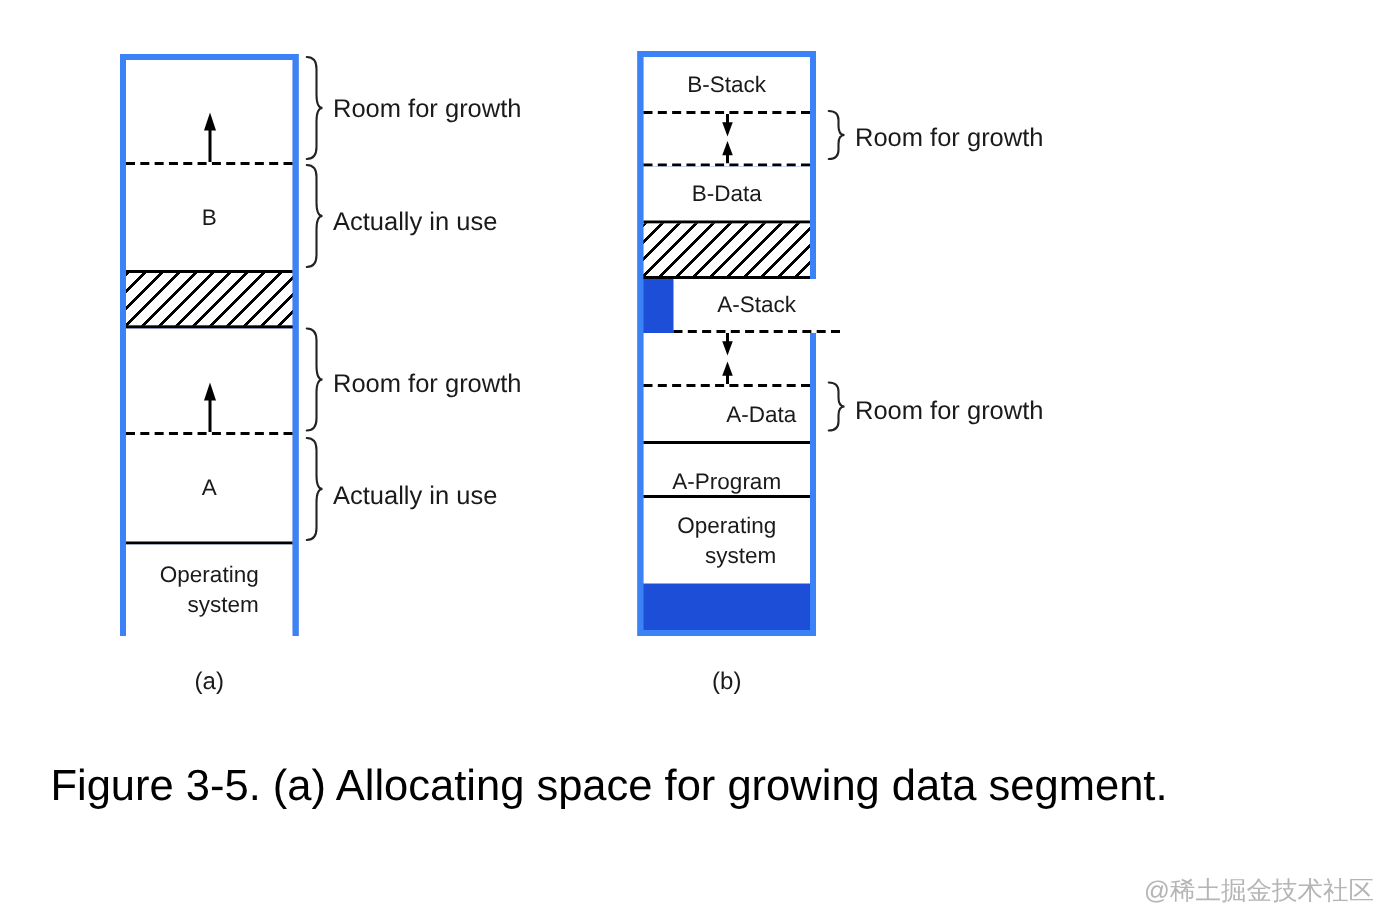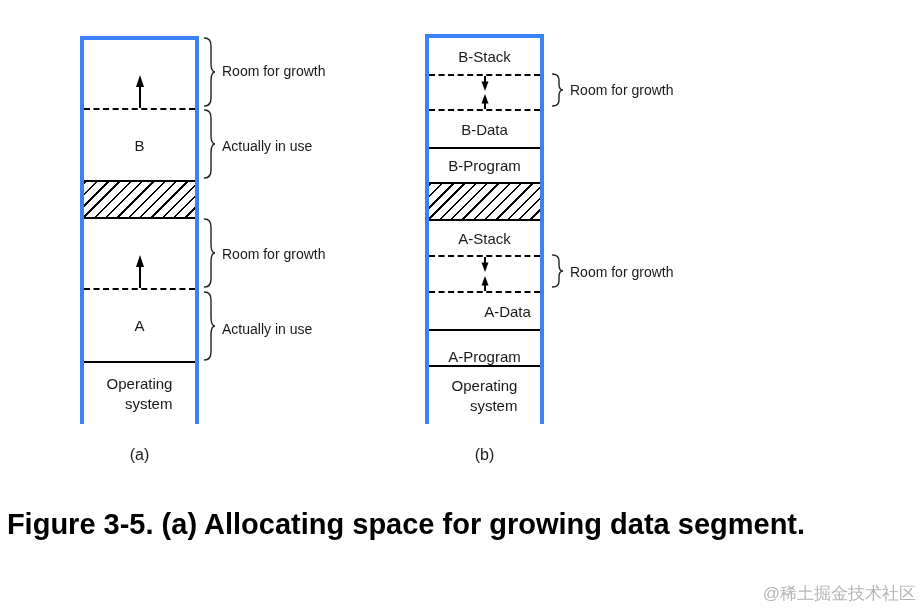--- a/index.html
+++ b/index.html
@@ -34,38 +34,37 @@
   .os-text { text-align:right; line-height:20px; font-size:15px; }
   .arrow-up {
     position:absolute; left:50%; margin-left:-7px; bottom:0;
   }
   .arrow-pair {
     position:absolute; left:50%; margin-left:-7px; top:0;
   }
   .brace { position:absolute; }
   .anno {
     position:absolute;
-    font-size:14px;
+    font-size:17px;
     white-space:nowrap;
   }
   .sub-label {
     position:absolute;
     width:119px;
     text-align:center;
     font-size:16px;
   }
   .caption-line {
     position:absolute;
     width:812px;
     text-align:center;
     font-size:29px;
     color:#000;
     z-index:2;
     white-space:nowrap;
-    font-weight:bold;
   }
   .cap1 { top:508px; }
   .cap2 { top:555px; }
   .watermark {
     position:absolute;
     right:6px; top:582px;
     font-size:17px;
     color:#b5b5b5;
     z-index:1;
     white-space:nowrap;
@@ -134,25 +133,22 @@
       <svg class="arrow-pair" width="14" height="33" viewBox="0 0 14 33">
         <line x1="7" y1="0" x2="7" y2="7" stroke="#000" stroke-width="2"></line>
         <polygon points="7,15 3.5,5.5 10.5,5.5" fill="#000"></polygon>
         <polygon points="7,18 3.5,27.5 10.5,27.5" fill="#000"></polygon>
         <line x1="7" y1="26" x2="7" y2="33" stroke="#000" stroke-width="2"></line>
       </svg>
     </div>
     <div class="sec solid-b" style="height:38px;text-align:right;">
       <span>B-Data</span>
     </div>
-    <div class="sec solid-b" style="height:35px;">
-      <span>B-Program</span>
-    </div>
     <div class="sec hatch solid-b" style="height:37px;"></div>
-    <div class="sec dash-b" style="height:36px;">
+    <div class="sec dash-b" style="height:36px;margin-left:20px;">
       <span>A-Stack</span>
     </div>
     <div class="sec dash-b" style="height:36px;">
       <svg class="arrow-pair" width="14" height="34" viewBox="0 0 14 34">
         <line x1="7" y1="0" x2="7" y2="7" stroke="#000" stroke-width="2"></line>
         <polygon points="7,15 3.5,5.5 10.5,5.5" fill="#000"></polygon>
         <polygon points="7,19 3.5,28.5 10.5,28.5" fill="#000"></polygon>
         <line x1="7" y1="27" x2="7" y2="34" stroke="#000" stroke-width="2"></line>
       </svg>
     </div>

